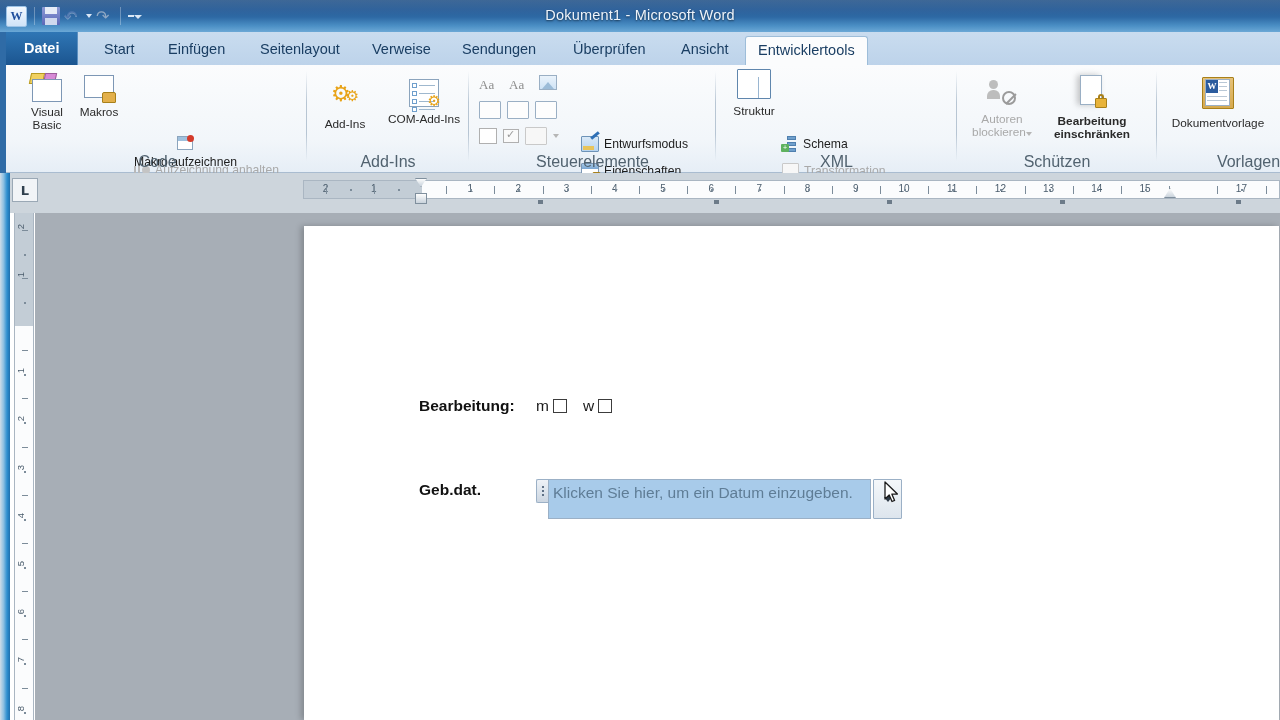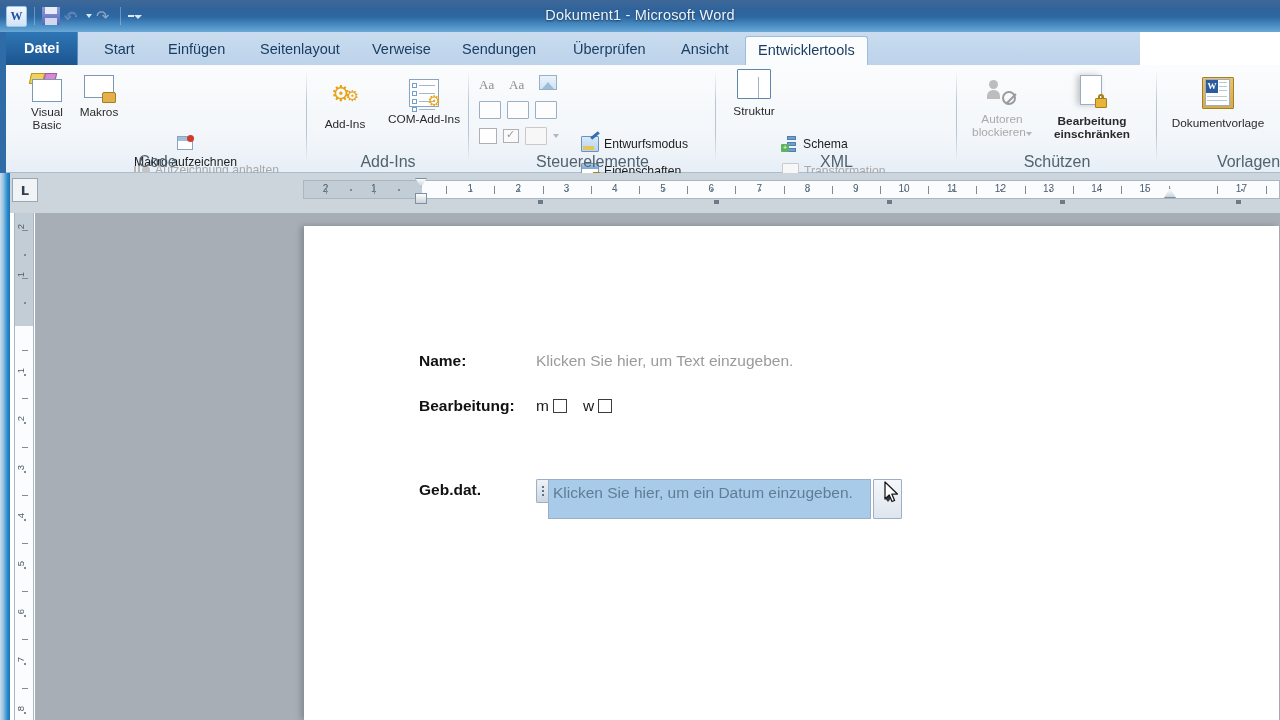--- a/index.html
+++ b/index.html
@@ -57,21 +57,21 @@
     border-top: 4px solid #dbe8f6; margin-left: 1px;
   }
   .qat-more {
     width: 14px; height: 16px; display:flex; align-items:center; justify-content:center;
   }
   .qat-more .bar { width: 8px; height: 2px; background: #dbe8f6; }
   .qat-more .tri { width: 0; height: 0; border-left: 4px solid transparent; border-right: 4px solid transparent; border-top: 4px solid #dbe8f6; margin-top: 1px;}
 
   
   .tabstrip {
-    position: absolute; left: 0; top: 32px; width: 1140px; height: 33px;
+    position: absolute; left: 0; top: 32px; width: 1280px; height: 33px;
     background: linear-gradient(to bottom,#c9dcef,#bdd3ea);
   }
   .tabstrip .leftedge { position:absolute; left:0; top:0; width:6px; height:33px; background:#2f6ba6; }
   .tab {
     position: absolute; top: 4px; height: 29px; line-height: 27px;
     padding: 0 12px; font-size: 14.5px; color: #1a3e63;
     white-space: nowrap; cursor: default;
   }
   .tab.file {
     top: 0; height: 33px; line-height: 33px; color: #fff; font-weight: bold;
@@ -665,23 +665,20 @@
       <div class="vr-dot" style="top: 402.2px;"></div>
       <div class="vr-tick" style="top: 426.3px;"></div>
       <div class="vr-dot" style="top: 450.4px;"></div>
       <div class="vr-tick" style="top: 474.5px;"></div>
       <div class="vr-dot" style="top: 498.6px;"></div>
     </div>
 
   <div class="workspace">
     <div class="page">
 
-      <div class="docline" style="top:126px;">
-        <span class="doclabel">Name:</span><span class="placeholder">Klicken Sie hier, um Text einzugeben.</span>
-      </div>
 
       <div class="docline" style="top:171px;">
         <span class="doclabel">Bearbeitung:</span><span>m</span><span class="cbx"></span><span style="display:inline-block;width:12px;"></span><span>w</span><span class="cbx"></span>
       </div>
 
 
       <div class="docline" style="top:255px;">
         <span class="doclabel">Geb.dat.</span>
       </div>
 

